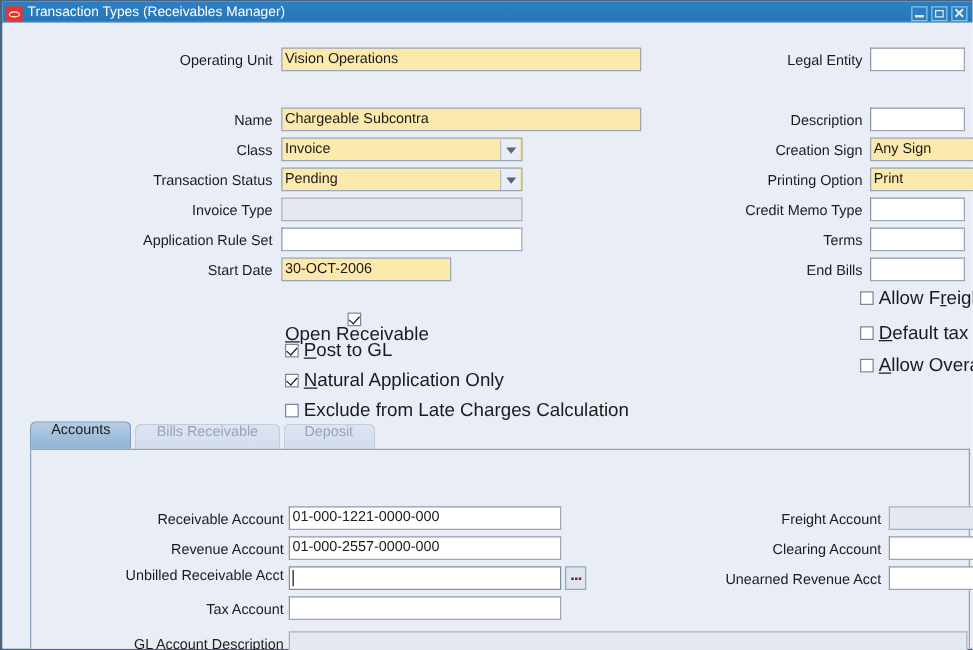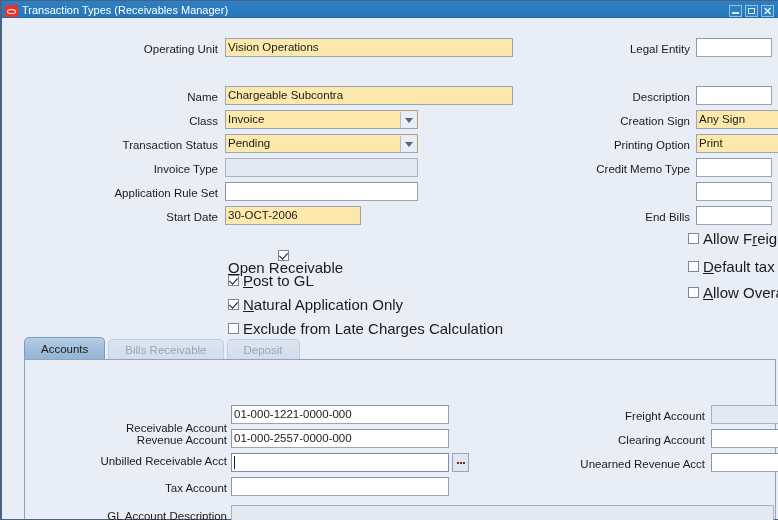--- a/index.html
+++ b/index.html
@@ -173,21 +173,21 @@
   #tabstrip {
     position: absolute;
     left: 22px; top: 318px;
     width: 752px; height: 23px;
     display: flex; align-items: flex-end;
   }
   .tab {
     height: 21px;
     margin-right: 3px;
     padding: 0 16px;
-    display: flex; align-items: center; justify-content: center;
+    display: flex; align-items: flex-start; justify-content: center;
     font-size: 11.5px;
     border-radius: 5px 5px 0 0;
     white-space: nowrap;
   }
   .tab.active {
     background: linear-gradient(to bottom, #b6cde4 0%, #9dbcdb 60%, #93b4d6 100%);
     color: #1b1b1b;
     border: 1px solid #7f9cbe;
     border-bottom: none;
     height: 23px;
@@ -280,20 +280,21 @@
     <div class="cbrow" style="left:226px; top:303px;">
       <span class="cbox"></span>
       <span class="cblabel">Exclude from Late Charges Calculation</span>
     </div>
 
     <div class="lbl" style="left:520px; top:23px; width:168px;text-align:right;">Legal Entity</div>
     <div class="lbl" style="left:520px; top:71px; width:168px;">Description</div>
     <div class="lbl" style="left:520px; top:119px; width:168px;">Printing Option</div>
     <div class="lbl" style="left:520px; top:95px; width:168px;">Creation Sign</div>
     <div class="lbl" style="left:520px; top:143px; width:168px;">Credit Memo Type</div>
+    <div class="lbl" style="left:520px; top:167px; width:168px;">Terms</div>
     <div class="lbl" style="left:520px; top:191px; width:168px;">End Bills</div>
 
     <div class="fld" style="left:694px; top:19px; width:76px;"></div>
     <div class="fld" style="left:694px; top:67px; width:76px;"></div>
     <div class="fld yellow" style="left:694px; top:91px; width:92px;">Any Sign</div>
     <div class="fld yellow" style="left:694px; top:115px; width:92px;">Print</div>
     <div class="fld" style="left:694px; top:139px; width:76px;"></div>
     <div class="fld" style="left:694px; top:163px; width:76px;"></div>
     <div class="fld" style="left:694px; top:187px; width:76px;"></div>
 
@@ -318,21 +319,21 @@
         <span>Bills Receivable</span>
       </div>
       <div class="tab inactive">
         <span>Deposit</span>
       </div>
     </div>
 
     <div id="tabpanel">
       <div id="tabpanel-inner">
 
-        <div class="lbl" style="left:0px; top:49px; width:202px;margin-top:12px;">Receivable Account</div>
+        <div class="lbl" style="left:0px; top:49px; width:202px;">Receivable Account</div>
         <div class="lbl" style="left:0px; top:73px; width:202px;">Revenue Account</div>
         <div class="lbl" style="left:0px; top:94px; width:202px;">Unbilled Receivable Acct</div>
         <div class="lbl" style="left:0px; top:121px; width:202px;">Tax Account</div>
         <div class="lbl" style="left:0px; top:149px; width:202px;">GL Account Description</div>
 
         <div class="fld" style="left:206px; top:45px; width:218px;">01-000-1221-0000-000</div>
         <div class="fld" style="left:206px; top:69px; width:218px;">01-000-2557-0000-000</div>
         <div class="fld focused" style="left:206px; top:93px; width:218px;"></div>
         <div class="lovbtn" style="left:427px; top:93px;">
           <i></i>

